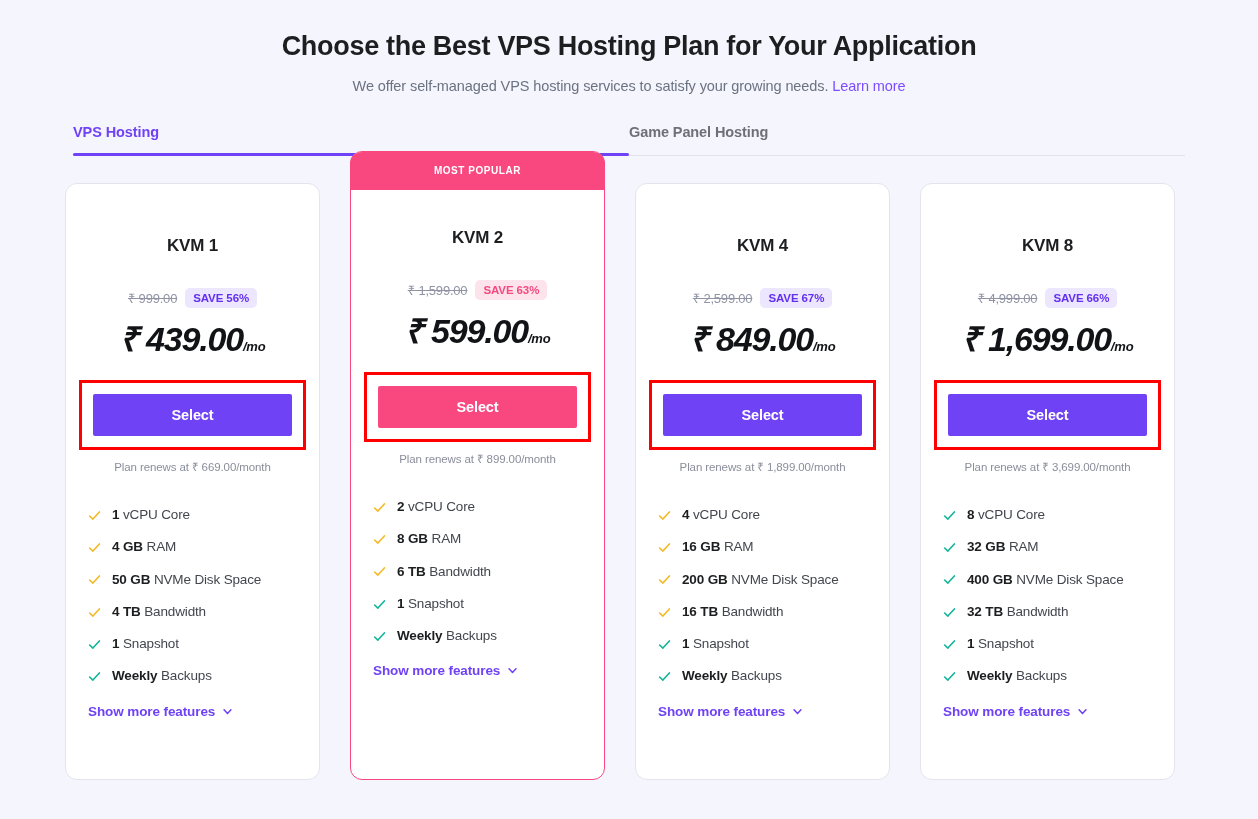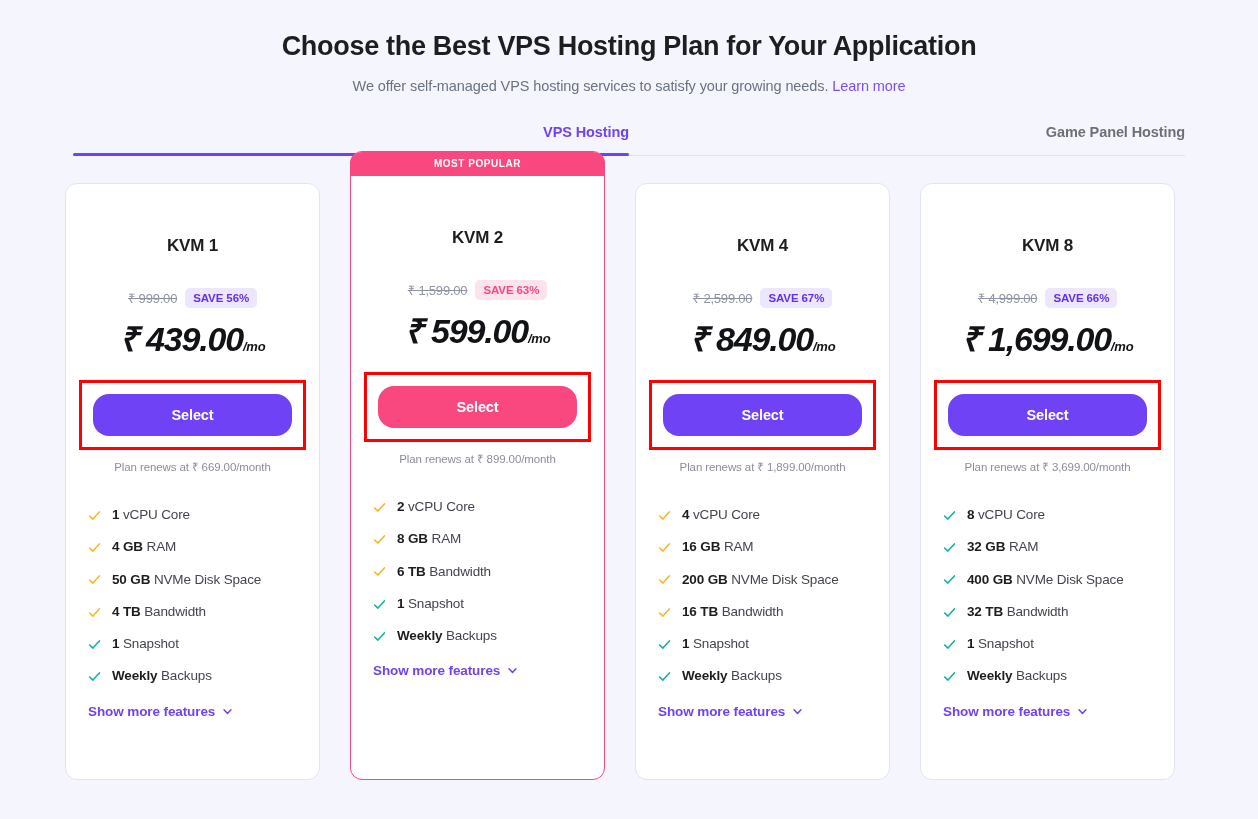--- a/index.html
+++ b/index.html
@@ -54,21 +54,21 @@
   .tabs {
     margin: 30px auto 0;
     width: 1112px;
     display: flex;
     border-bottom: 1px solid #e2e2ee;
     position: relative;
   }
 
   .tab {
     flex: 1;
-    text-align: right;
+    text-align: left;
     padding-bottom: 15px;
     font-size: 14.5px;
     font-weight: bold;
     color: #6e7079;
     cursor: pointer;
     letter-spacing: -0.1px;
     position: relative;
   }
 
   .tab.active { color: #6f42f5; }
@@ -106,21 +106,21 @@
 
   .card.popular {
     border: 1px solid #f8487f;
     margin-top: -32px;
     min-height: 629px;
   }
 
   .popular-badge {
     position: absolute;
     top: 0; left: -1px; right: -1px;
-    height: 24px;
+    height: 38px;
     background: #f8487f;
     border-radius: 12px 12px 0 0;
     color: #ffffff;
     font-size: 10px;
     font-weight: bold;
     letter-spacing: 0.55px;
     display: flex;
     align-items: center;
     justify-content: center;
   }
@@ -194,21 +194,21 @@
     margin: 20px -9px 0;
     border: 3px solid #ff0000;
     padding: 11px 11px;
     background: #ffffff;
   }
 
   .select-btn {
     display: block;
     width: 100%;
     border: none;
-    border-radius: 16px;
+    border-radius: 2px;
     background: #6f42f5;
     color: #ffffff;
     font-family: "Liberation Sans", sans-serif;
     font-size: 14.5px;
     font-weight: bold;
     letter-spacing: -0.1px;
     padding: 13px 0;
     cursor: pointer;
   }
 

